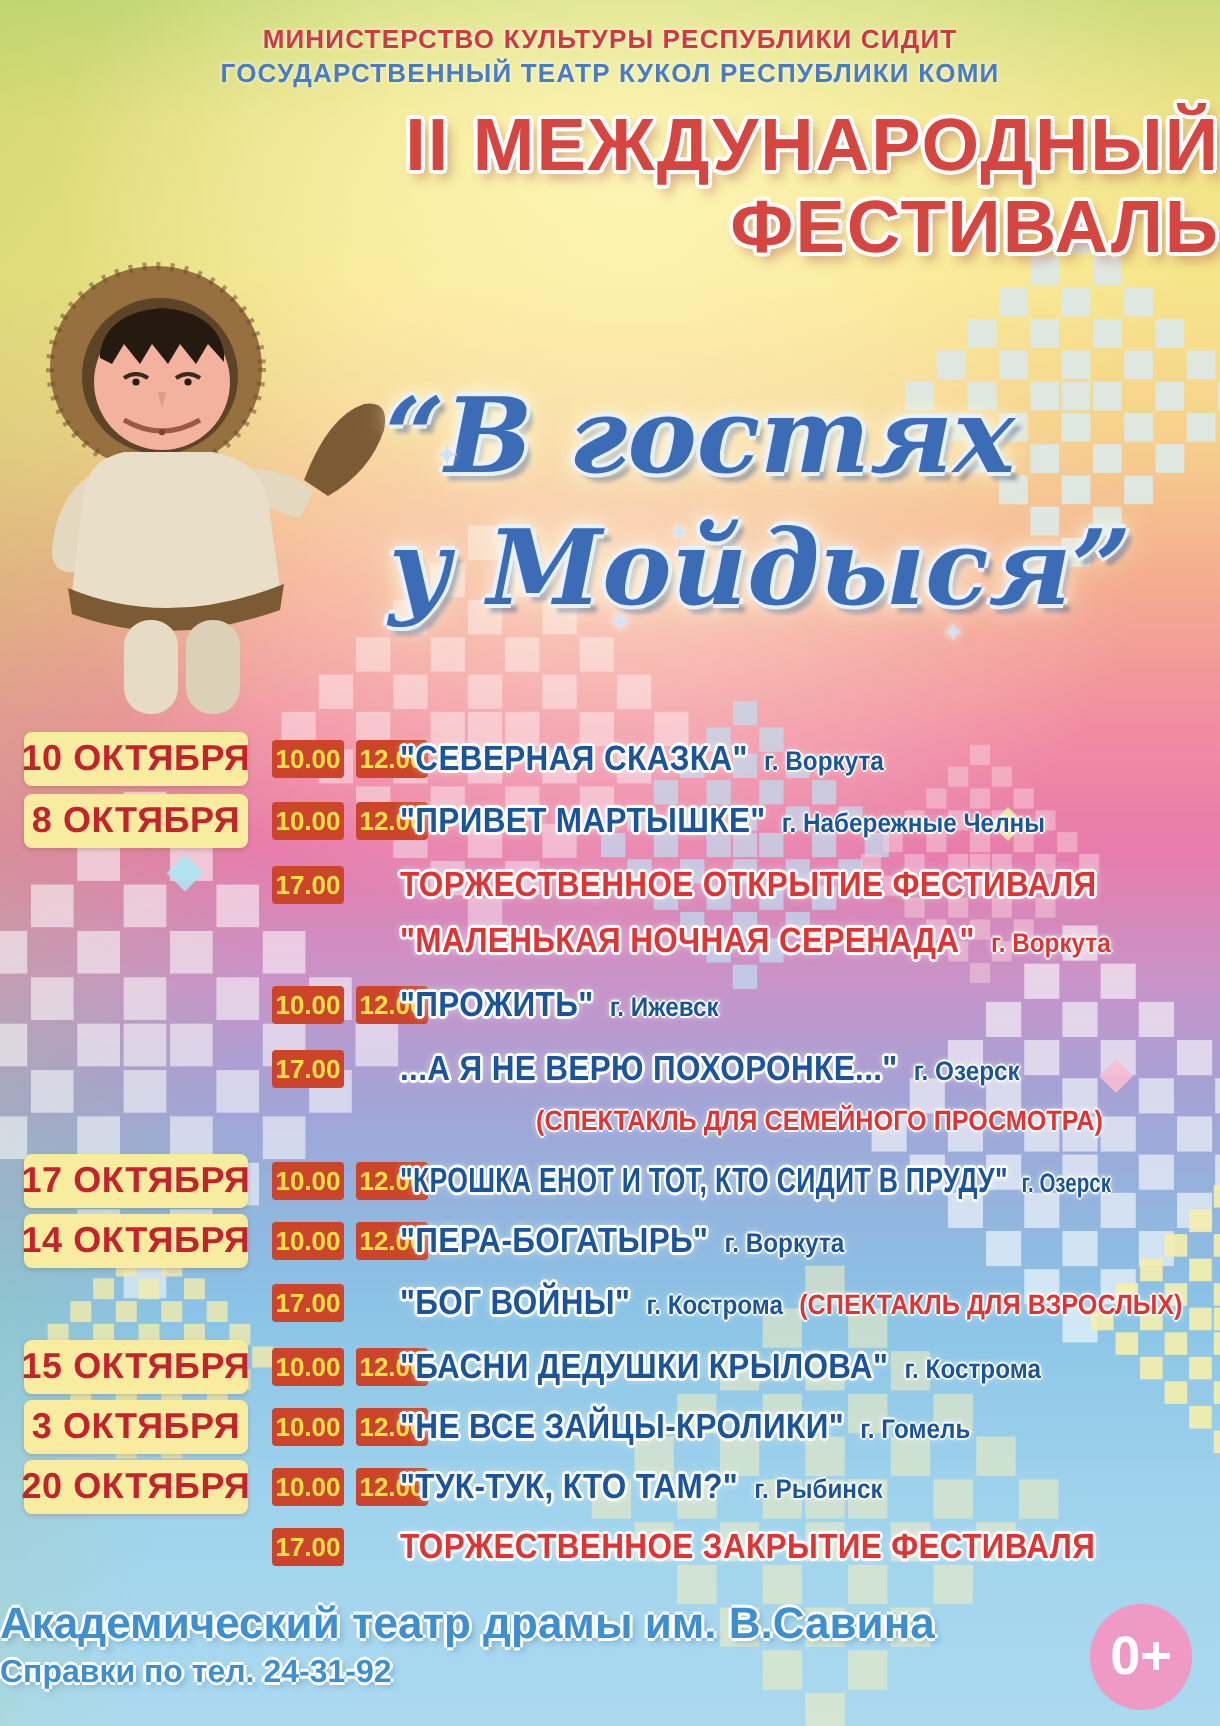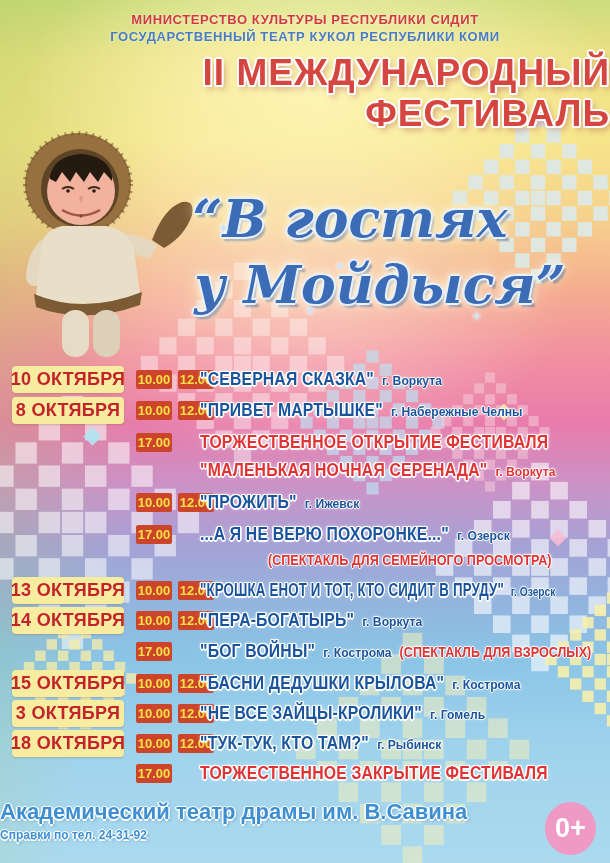--- a/index.html
+++ b/index.html
@@ -51,21 +51,21 @@
   .show-city{font-weight:bold;font-size:13.5px;color:#19549c;
        text-shadow:-1px 0 #fff,1px 0 #fff,0 -1px #fff,0 1px #fff,0 0 4px rgba(255,255,255,.95);}
   .red-text{color:#e03434 !important;}
   .note-text{font-weight:bold;font-size:14px;color:#e03434;
        text-shadow:-1px 0 #fff,1px 0 #fff,0 -1px #fff,0 1px #fff,0 0 4px rgba(255,255,255,.95);}
   .note-row{left:268px;}
   .footer{position:absolute;left:0;width:566px;text-align:left;font-weight:bold;color:#3e8fd2;
        text-shadow:-1.5px 0 #fff,1.5px 0 #fff,0 -1.5px #fff,0 1.5px #fff,
          2px 2px 3px rgba(40,90,150,.35);white-space:nowrap;}
   .footer-venue{top:799px;font-size:22px;}
-  .footer-phone{top:828px;font-size:12px;}
+  .footer-phone{top:828px;font-size:16px;}
   .age-badge{position:absolute;left:545px;top:802px;width:51px;height:53px;border-radius:50%;
        background:#ef9ac4;display:flex;align-items:center;justify-content:center;
        color:#fff;font-weight:bold;font-size:27px;}
 </style>
 </head>
 <body>
 
 <div class="poster">
 
   <svg width="0" height="0" style="position:absolute">
@@ -235,21 +235,21 @@
       </span>
     </div>
 
     <div class="row" style="top:549px">
       <span class="show-line note-row">
         <span class="note-text">(СПЕКТАКЛЬ ДЛЯ СЕМЕЙНОГО ПРОСМОТРА)</span>
       </span>
     </div>
 
     <div class="row" style="top:577px">
-      <span class="date-box">13 ОКТЯБРЯ</span>
+      <span class="date-box">17 ОКТЯБРЯ</span>
       <span class="time-box t1">10.00</span>
       <span class="time-box t2">12.00</span>
       <span class="show-line tight">
         <span class="show-title">"КРОШКА ЕНОТ И ТОТ, КТО СИДИТ В ПРУДУ"</span>
         <span class="show-city">г. Озерск</span>
       </span>
     </div>
 
     <div class="row" style="top:607px">
       <span class="date-box">14 ОКТЯБРЯ</span>
@@ -284,21 +284,21 @@
       <span class="date-box">3 ОКТЯБРЯ</span>
       <span class="time-box t1">10.00</span>
       <span class="time-box t2">12.00</span>
       <span class="show-line">
         <span class="show-title">"НЕ ВСЕ ЗАЙЦЫ-КРОЛИКИ"</span>
         <span class="show-city">г. Гомель</span>
       </span>
     </div>
 
     <div class="row" style="top:730px">
-      <span class="date-box">18 ОКТЯБРЯ</span>
+      <span class="date-box">20 ОКТЯБРЯ</span>
       <span class="time-box t1">10.00</span>
       <span class="time-box t2">12.00</span>
       <span class="show-line">
         <span class="show-title">"ТУК-ТУК, КТО ТАМ?"</span>
         <span class="show-city">г. Рыбинск</span>
       </span>
     </div>
 
     <div class="row" style="top:760px">
       <span class="time-box t1">17.00</span>

